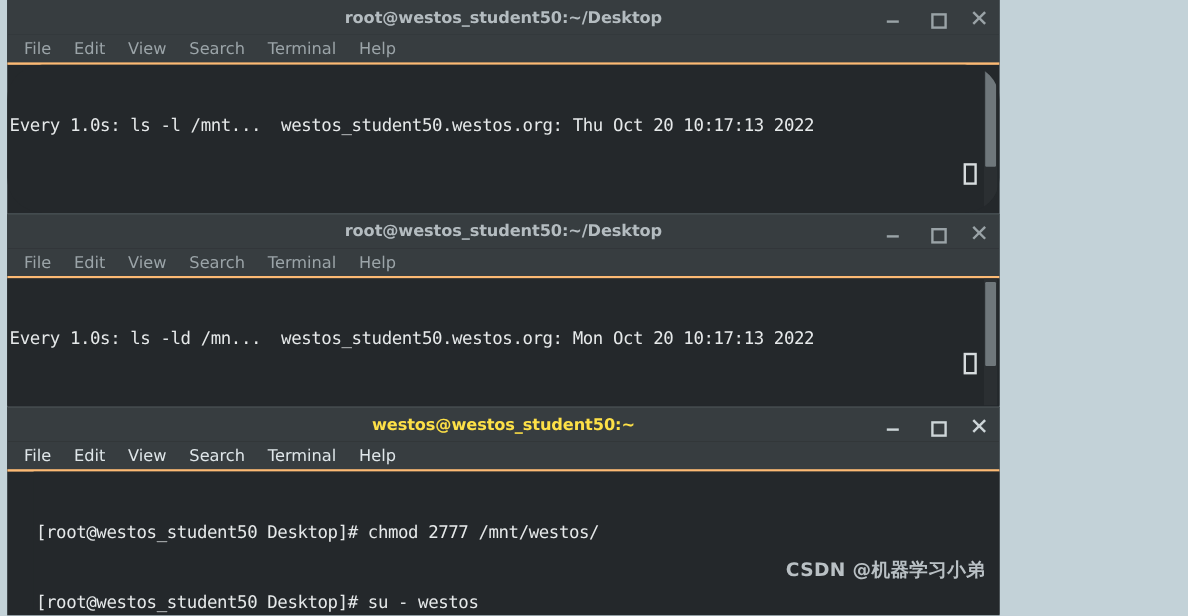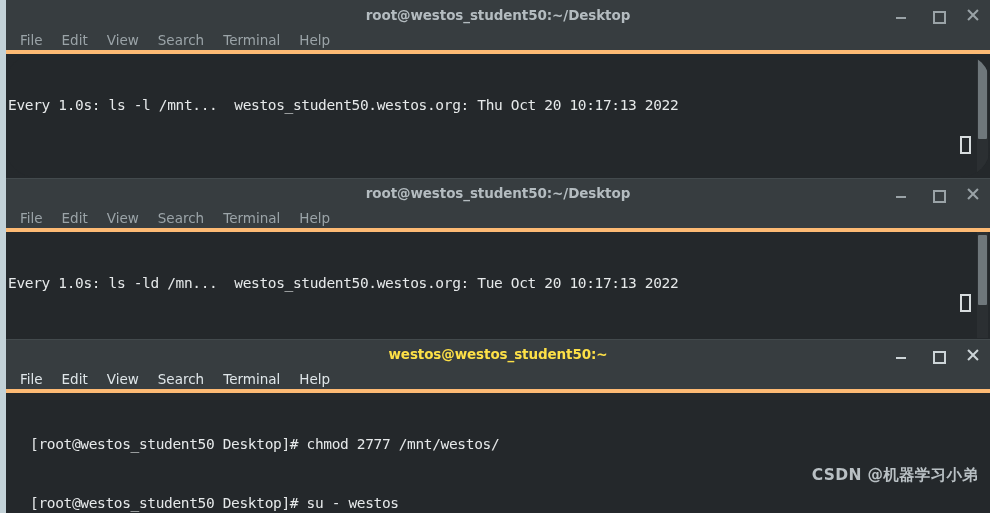--- a/index.html
+++ b/index.html
@@ -16,21 +16,21 @@
     position: relative;
     width: 990px;
     height: 513px;
     background: #c3d2d8;
   }
 
   
   .window {
     position: absolute;
     left: 6px;
-    width: 984px;
+    width: 827px;
     background: #24282b;
     overflow: hidden;
   }
 
   .titlebar {
     position: relative;
     height: 29px;
     background: #373d40;
     display: flex;
     align-items: center;
@@ -95,21 +95,21 @@
   .wc-close::after  { transform: rotate(-45deg); }
 
   
   .menubar {
     height: 25px;
     background: #373d40;
     display: flex;
     align-items: center;
     padding-left: 14px;
     gap: 19px;
-    border-bottom: 4px solid #fdba74;
+    border-bottom: 2px solid #fdba74;
   }
   .menu-item {
     font-family: "DejaVu Sans", sans-serif;
     font-size: 13.5px;
     color: #9ba4a8;
     white-space: nowrap;
     cursor: default;
   }
   .window.active .menu-item { color: #dfe6e9; }
 
@@ -217,21 +217,21 @@
     <div class="menubar">
       <span class="menu-item">File</span>
       <span class="menu-item">Edit</span>
       <span class="menu-item">View</span>
       <span class="menu-item">Search</span>
       <span class="menu-item">Terminal</span>
       <span class="menu-item">Help</span>
     </div>
     <div class="term" style="height:106px;">
       <div class="term-lines">
-        <div class="line">Every 1.0s: ls -ld /mn...  westos_student50.westos.org: Tue Oct 20 10:17:13 2022</div>
+        <div class="line">Every 1.0s: ls -ld /mn...  westos_student50.westos.org: Mon Oct 20 10:17:13 2022</div>
         <div class="line blank"></div>
         
       </div>
       <div class="cursor-block" style="right:19px; top:62px;"></div>
       <div class="scrollbar" style="top:0; height:106px;">
         <div class="scroll-thumb" style="top:3px; height:70px;"></div>
       </div>
     </div>
   </div>
 

